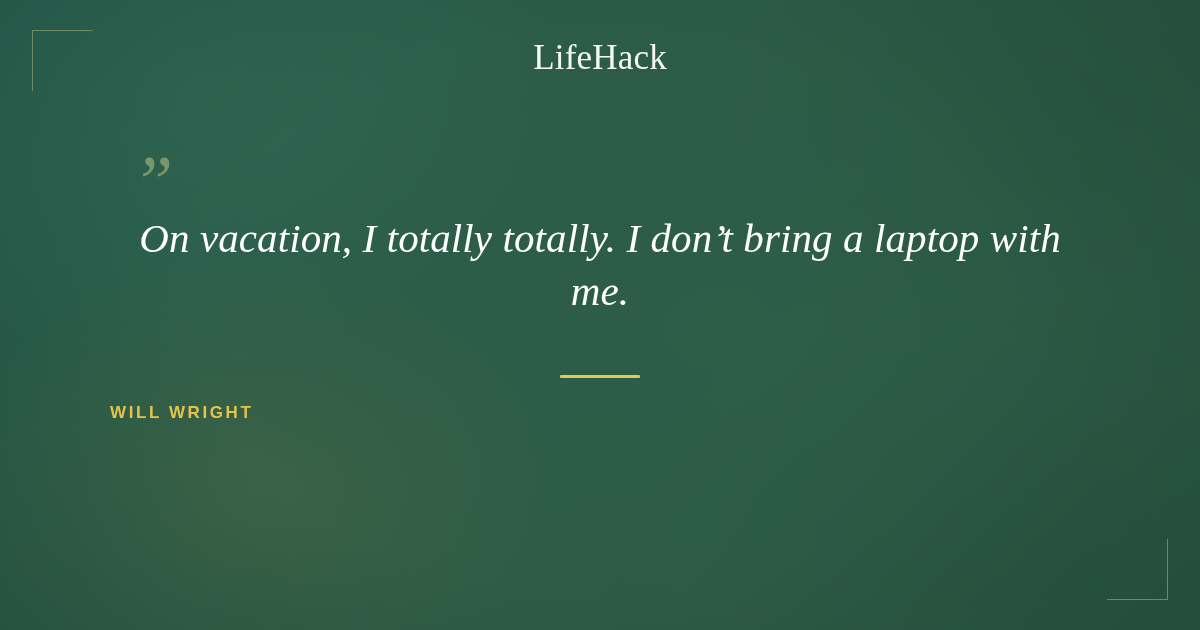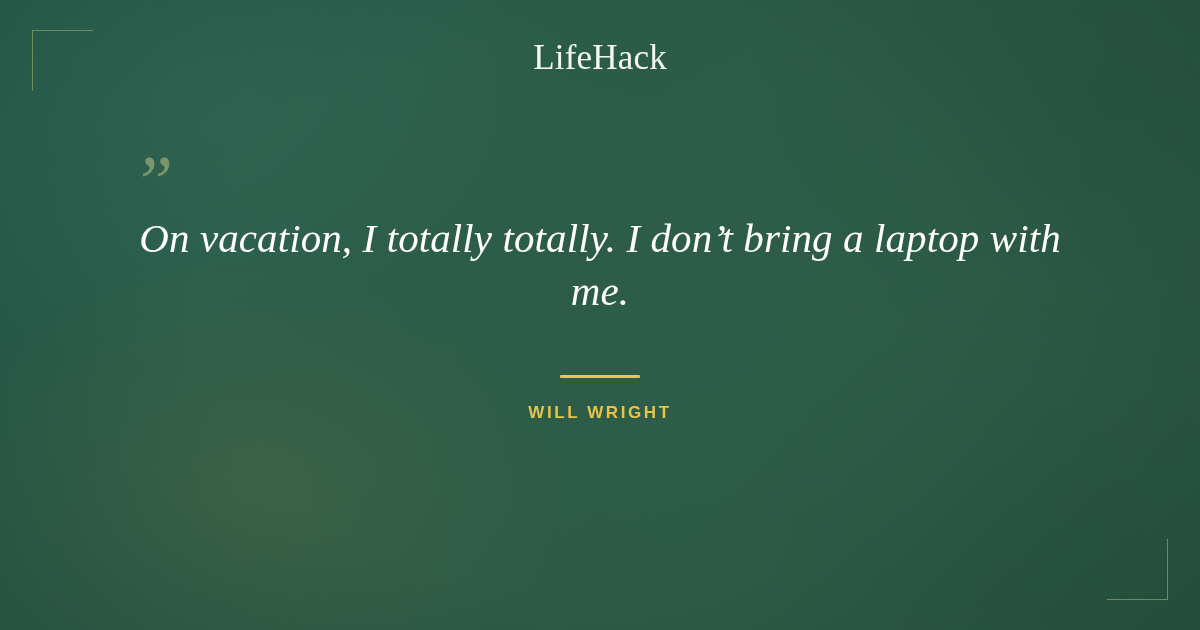--- a/index.html
+++ b/index.html
@@ -137,21 +137,21 @@
   .divider {
     width: 80px;
     height: 3px;
     background: #e8c84a;
     margin: 56px auto 0;
     border-radius: 1px;
   }
 
   .author {
     margin-top: 25px;
-    text-align: center;
+    text-align: left;
     font-family: "Liberation Sans", sans-serif;
     font-size: 17px;
     font-weight: 700;
     letter-spacing: 2.6px;
     color: #e5c44a;
     text-transform: uppercase;
   }
 </style>
 </head>
 <body>

